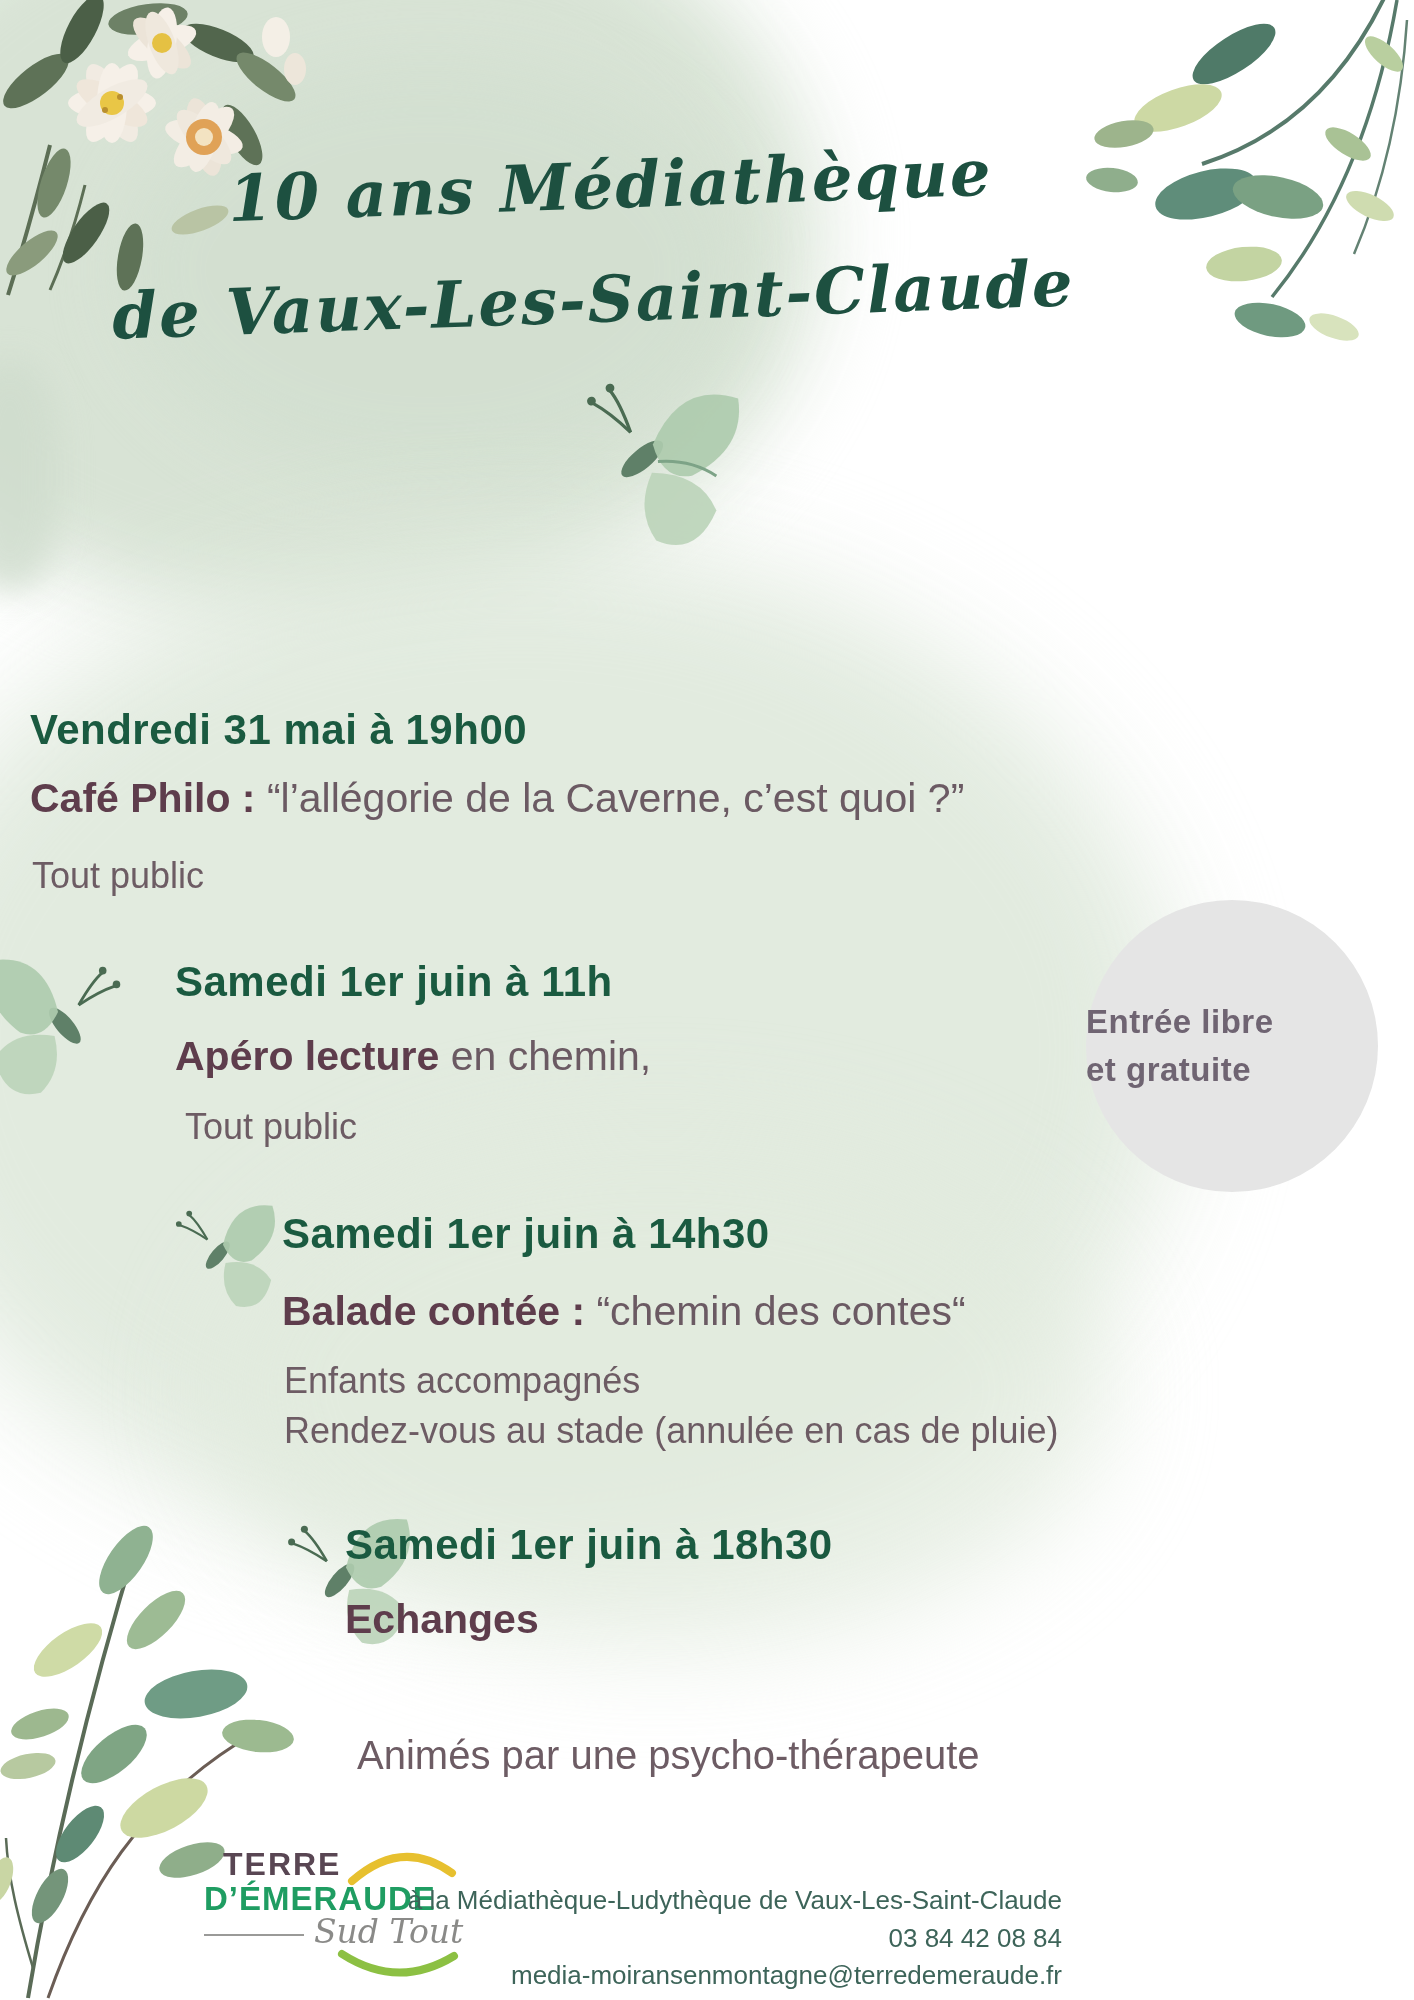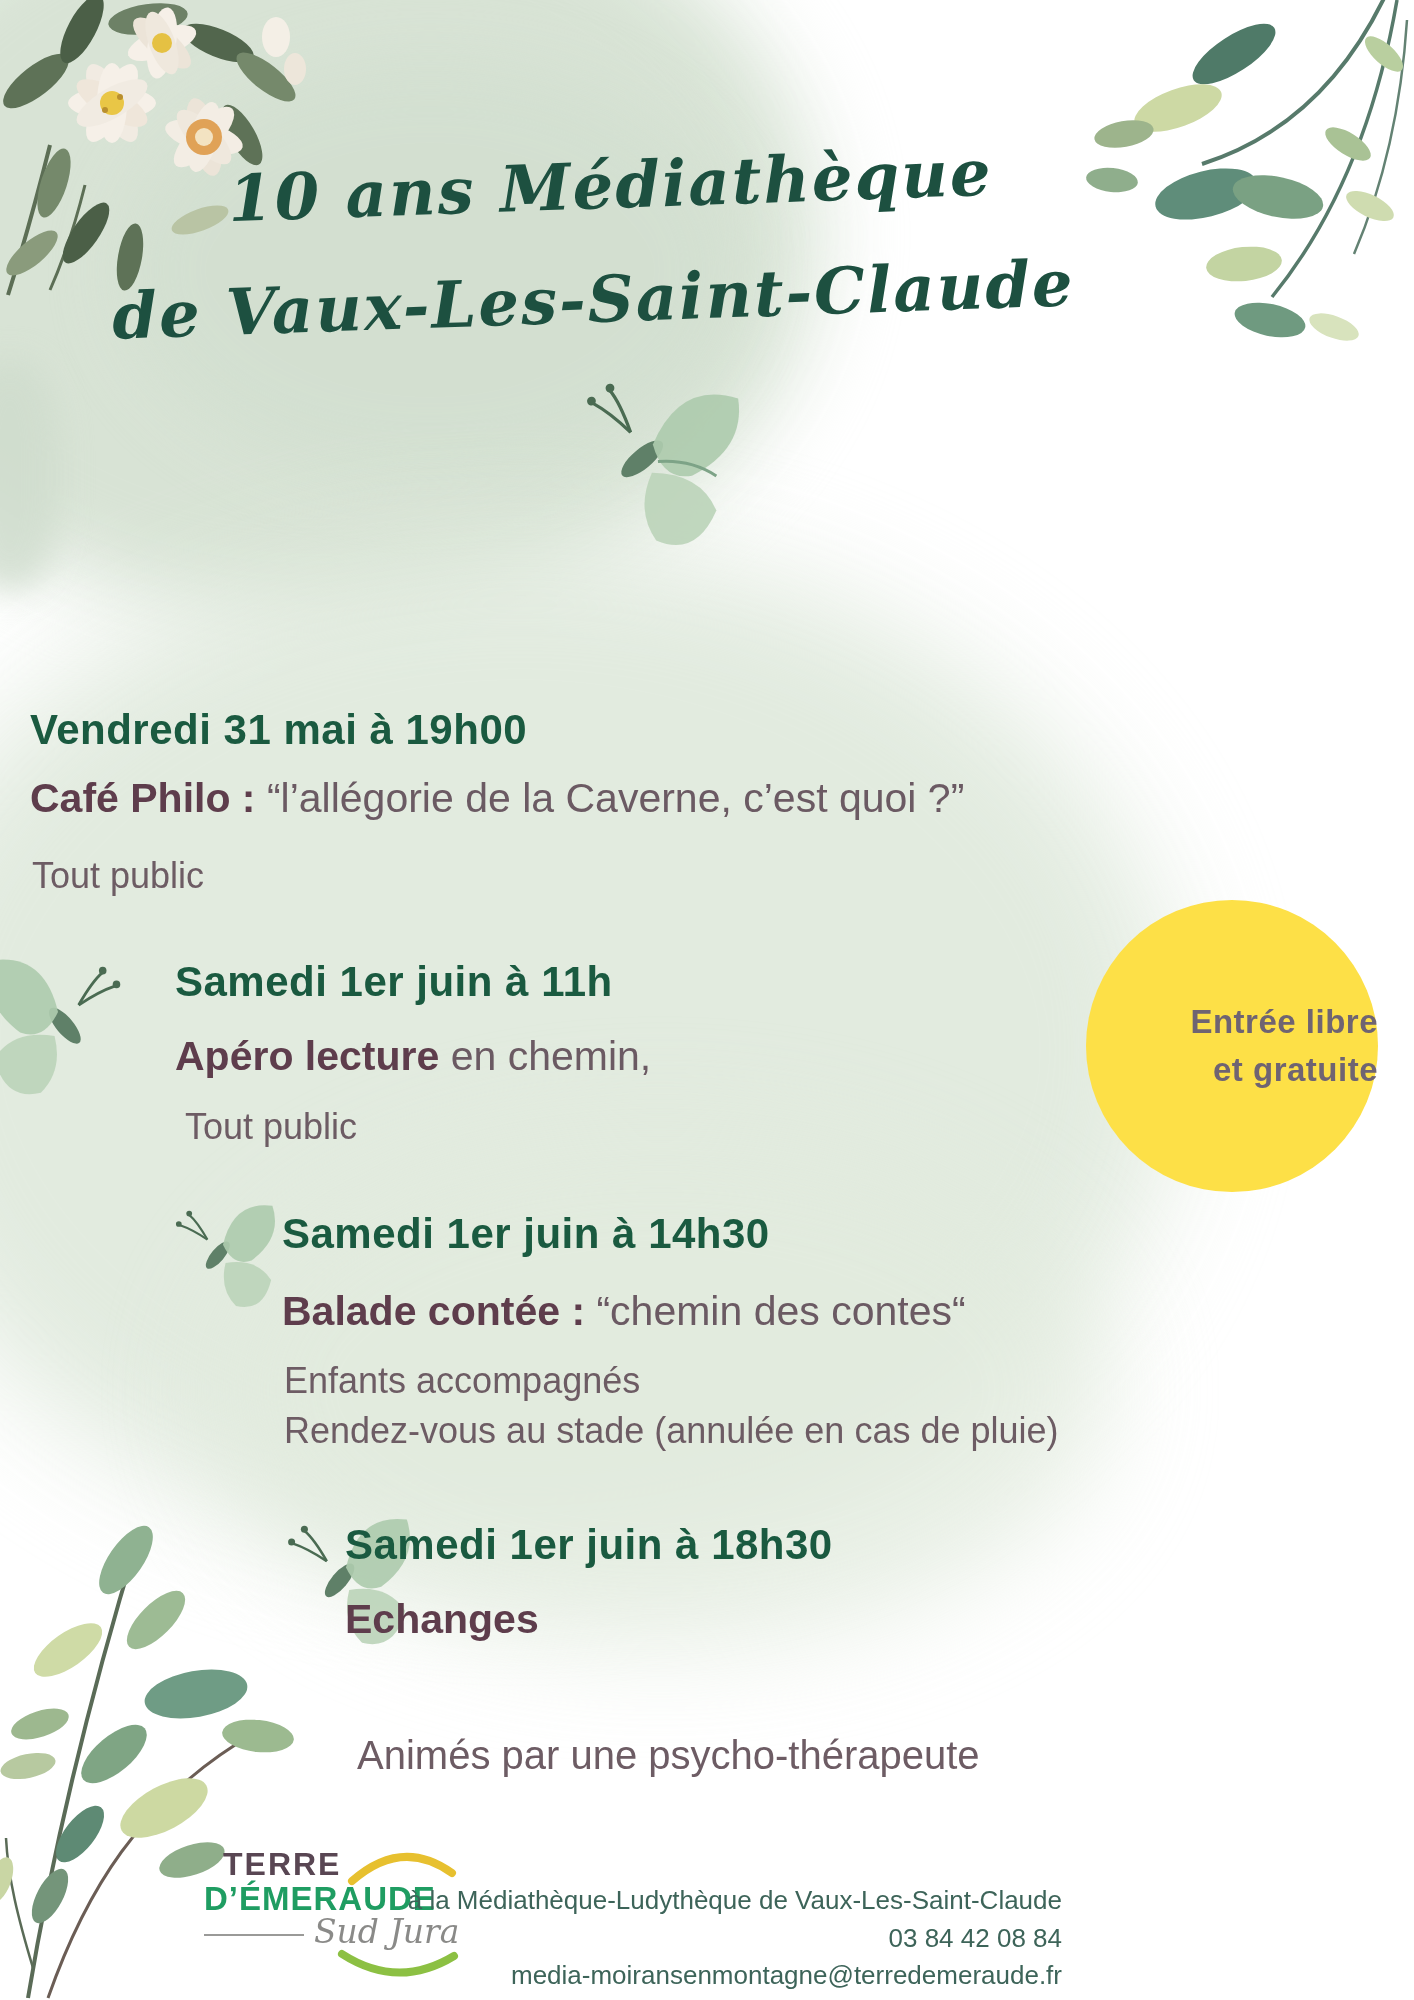--- a/index.html
+++ b/index.html
@@ -23,21 +23,21 @@
   .title-1{left:228px;top:148px;font-size:64px;}
   .title-2{left:112px;top:262px;font-size:64px;}
   .ev-date{font-size:42px;font-weight:bold;color:#1a5a40;letter-spacing:.5px;}
   .ev-title{font-size:41px;color:#6b5a63;}
   .ev-title b{color:#5e3d4c;font-weight:bold;}
   .ev-detail{font-size:36px;color:#6d5c64;}
   .abs{position:absolute;white-space:nowrap;}
   
   .badge{
     position:absolute;left:1086px;top:900px;width:292px;height:292px;border-radius:50%;
-    background:#fde047;display:flex;flex-direction:column;align-items:flex-end;justify-content:center;
+    background:#e5e5e5;display:flex;flex-direction:column;align-items:flex-start;justify-content:center;
     color:#6f6472;font-weight:bold;font-size:33px;line-height:48px;letter-spacing:.5px;
   }
   
   .logo-terre{position:absolute;left:204px;top:1846px;font-size:32px;font-weight:bold;color:#594653;letter-spacing:2px;margin-left:19px;}
   .logo-emeraude{position:absolute;left:204px;top:1880px;font-size:33px;font-weight:bold;color:#1f9d62;letter-spacing:1px;}
   .logo-row{position:absolute;left:204px;top:1912px;width:240px;height:44px;}
   .logo-divider{position:absolute;left:0;top:22px;width:100px;height:2px;background:#9a9a98;}
   .logo-tagline{position:absolute;left:110px;top:0;font-family:"DejaVu Serif",serif;font-style:italic;font-size:33px;color:#8a8a88;white-space:nowrap;}
   
   .contact{position:absolute;left:380px;top:1882px;width:682px;text-align:right;
@@ -215,21 +215,21 @@
   <div class="abs ev-detail" style="left:357px;top:1733px;font-size:40px;">Animés par une psycho-thérapeute</div>
 
   <div>
     <svg class="deco" style="left:346px;top:1845px;" width="112" height="42" viewBox="0 0 112 42">
       <path d="M6 36 Q56 -8 106 28" stroke="#e7c02f" stroke-width="8" fill="none" stroke-linecap="round"></path>
     </svg>
     <div class="logo-terre">TERRE</div>
     <div class="logo-emeraude">D’ÉMERAUDE</div>
     <div class="logo-row">
       <div class="logo-divider"></div>
-      <div class="logo-tagline">Sud Jura</div>
+      <div class="logo-tagline">Sud Tout</div>
     </div>
     <svg class="deco" style="left:336px;top:1948px;" width="124" height="40" viewBox="0 0 124 40">
       <path d="M6 6 Q62 42 118 8" stroke="#8cc043" stroke-width="8" fill="none" stroke-linecap="round"></path>
     </svg>
   </div>
 
   <div class="contact">
     <div>à la Médiathèque-Ludythèque de Vaux-Les-Saint-Claude</div>
     <div>03 84 42 08 84</div>
     <div>media-moiransenmontagne@terredemeraude.fr</div>

